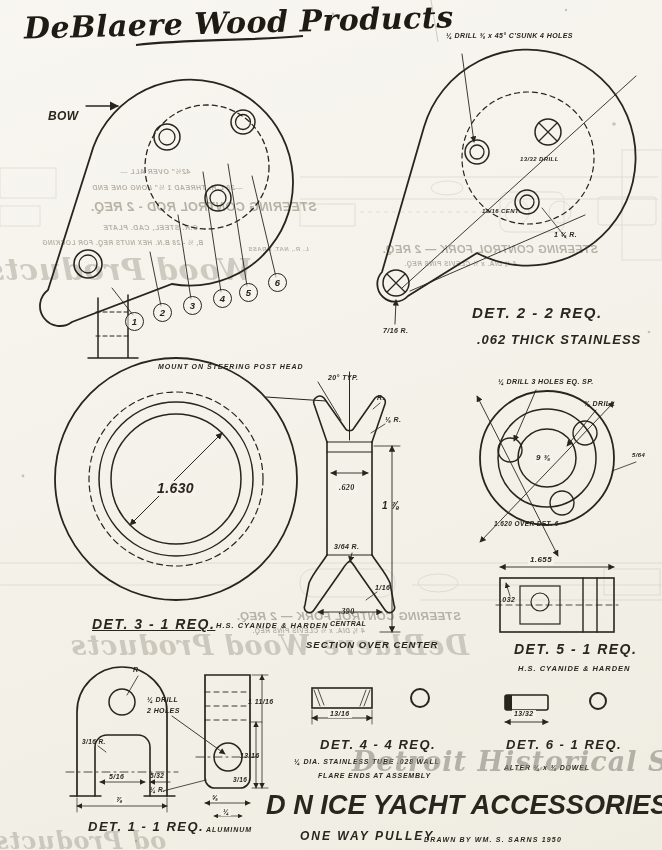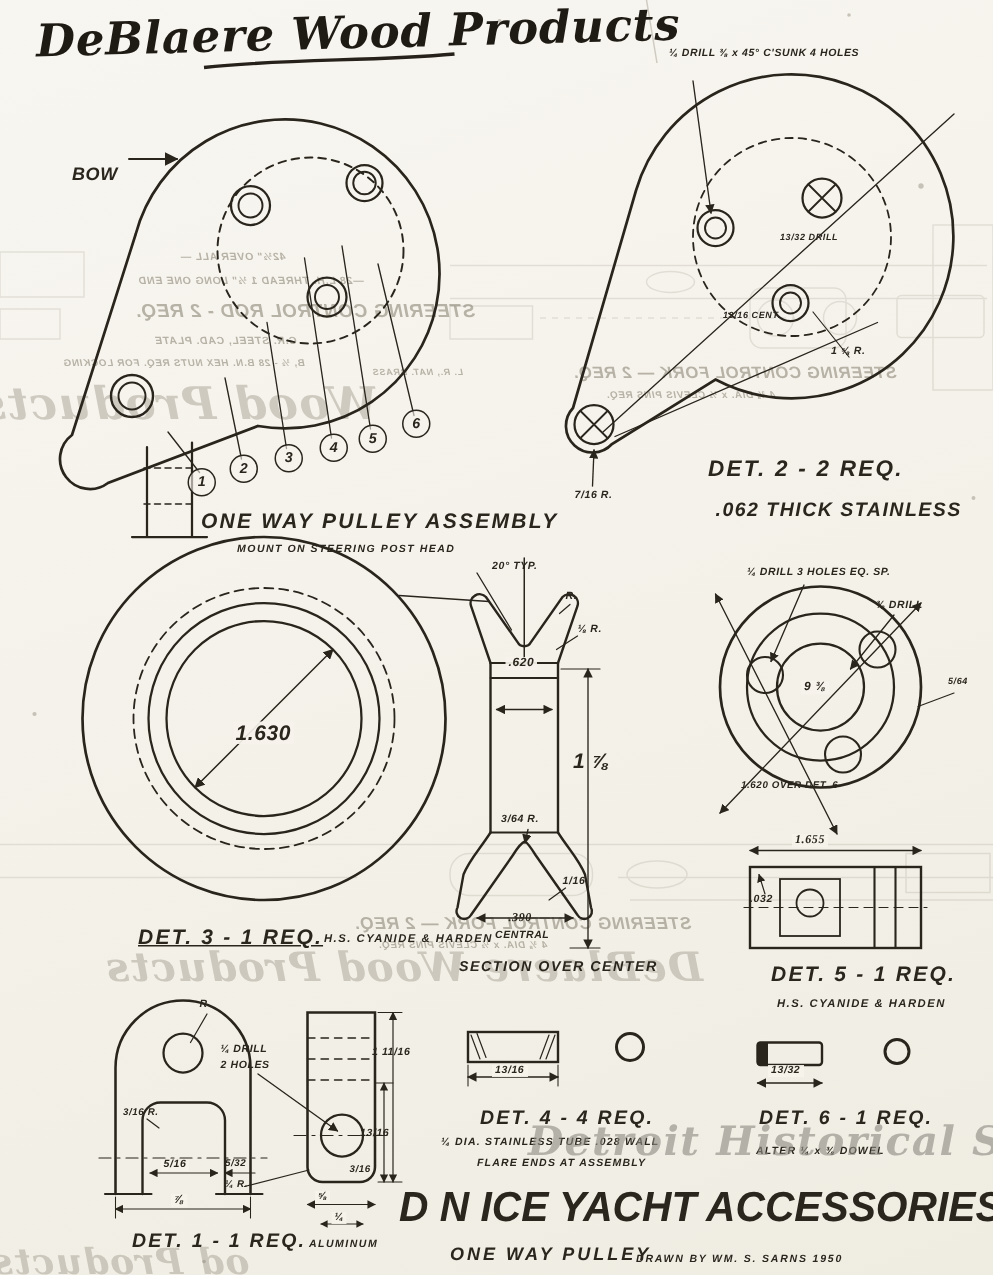--- a/index.html
+++ b/index.html
@@ -218,21 +218,20 @@
     </g>
   </svg>
 
   <span class="lb script-title" style="left:24px;top:6px;font-size:30px;">DeBlaere Wood Products</span>
   <span class="lb main-title" style="left:266px;top:790px;font-size:28px;">D N ICE YACHT ACCESSORIES</span>
   <span class="lb" style="left:300px;top:830px;font-size:12px;letter-spacing:2px;">ONE WAY PULLEY</span>
   <span class="lb" style="left:424px;top:836px;font-size:7px;letter-spacing:1.2px;">DRAWN BY WM. S. SARNS   1950</span>
   <span class="watermark" style="left:352px;top:746px;font-size:27px;">Detroit Historical Society</span>
 
   <span class="lb" style="left:48px;top:99px;font-size:12px;margin-top:11px;">BOW</span>
-  <span class="lb" style="left:134px;top:340px;font-size:14px;letter-spacing:1.5px;">ONE WAY PULLEY ASSEMBLY</span>
   <span class="lb" style="left:158px;top:363px;font-size:7px;letter-spacing:1px;">MOUNT ON STEERING POST HEAD</span>
   <div class="callout" style="left:125px;top:312px;">
       <span>1</span>
     </div>
   <div class="callout" style="left:153px;top:303px;">
       <span>2</span>
     </div>
   <div class="callout" style="left:183px;top:296px;">
       <span>3</span>
     </div>
@@ -254,33 +253,33 @@
   <span class="lb" style="left:482px;top:208px;font-size:6px;">13/16 CENT.</span>
   <span class="lb" style="left:520px;top:156px;font-size:6px;">13/32 DRILL</span>
 
   <span class="lb bg" style="left:155px;top:481px;font-size:14px;">1.630</span>
   <span class="lb" style="left:92px;top:617px;font-size:14px;letter-spacing:1.5px;text-decoration:underline;">DET. 3 - 1 REQ.</span>
   <span class="lb" style="left:216px;top:622px;font-size:7.5px;letter-spacing:1px;">H.S. CYANIDE &amp; HARDEN</span>
 
   <span class="lb" style="left:328px;top:374px;font-size:7px;">20° TYP.</span>
   <span class="lb" style="left:377px;top:394px;font-size:7px;">R.</span>
   <span class="lb" style="left:385px;top:416px;font-size:7px;">⅛ R.</span>
-  <span class="lb bg" style="left:337px;top:438px;font-size:8px;">.620</span>
-  <span class="lb" style="left:382px;top:500px;font-size:14px;">1 ⅞</span>
+  <span class="lb bg" style="left:337px;top:484px;font-size:8px;font-family:Liberation Serif, serif;">.620</span>
+  <span class="lb" style="left:382px;top:500px;font-size:10px;">1 ⅞</span>
   <span class="lb" style="left:334px;top:543px;font-size:7px;">3/64 R.</span>
   <span class="lb" style="left:375px;top:584px;font-size:7px;">1/16</span>
   <span class="lb" style="left:339px;top:608px;font-size:8px;font-family:Liberation Serif, serif;">.390</span>
   <span class="lb" style="left:330px;top:620px;font-size:7px;">CENTRAL</span>
   <span class="lb" style="left:306px;top:640px;font-size:9.5px;letter-spacing:1px;">SECTION OVER CENTER</span>
 
   <span class="lb" style="left:498px;top:378px;font-size:7px;">¼ DRILL 3 HOLES EQ. SP.</span>
   <span class="lb" style="left:584px;top:400px;font-size:7px;">⅜ DRILL</span>
   <span class="lb bg" style="left:534px;top:454px;font-size:8px;">9 ⅜</span>
   <span class="lb" style="left:494px;top:520px;font-size:6.5px;">1.620 OVER DET. 6</span>
-  <span class="lb bg" style="left:528px;top:556px;font-size:8px;font-family:Liberation Serif, serif;">1.655</span>
+  <span class="lb bg" style="left:528px;top:556px;font-size:8px;">1.655</span>
   <span class="lb" style="left:500px;top:596px;font-size:7px;">.032</span>
   <span class="lb" style="left:632px;top:452px;font-size:6px;">5/64</span>
   <span class="lb" style="left:514px;top:642px;font-size:14px;letter-spacing:1.5px;text-align:center;">DET. 5 - 1 REQ.</span>
   <span class="lb" style="left:518px;top:665px;font-size:7.5px;letter-spacing:1px;">H.S. CYANIDE &amp; HARDEN</span>
 
   <span class="lb" style="left:133px;top:666px;font-size:7px;">R</span>
   <span class="lb" style="left:147px;top:696px;font-size:7px;">¼ DRILL</span>
   <span class="lb" style="left:147px;top:707px;font-size:7px;">2 HOLES</span>
   <span class="lb" style="left:82px;top:738px;font-size:6.5px;">3/16 R.</span>
   <span class="lb bg" style="left:107px;top:773px;font-size:7px;">5/16</span>

